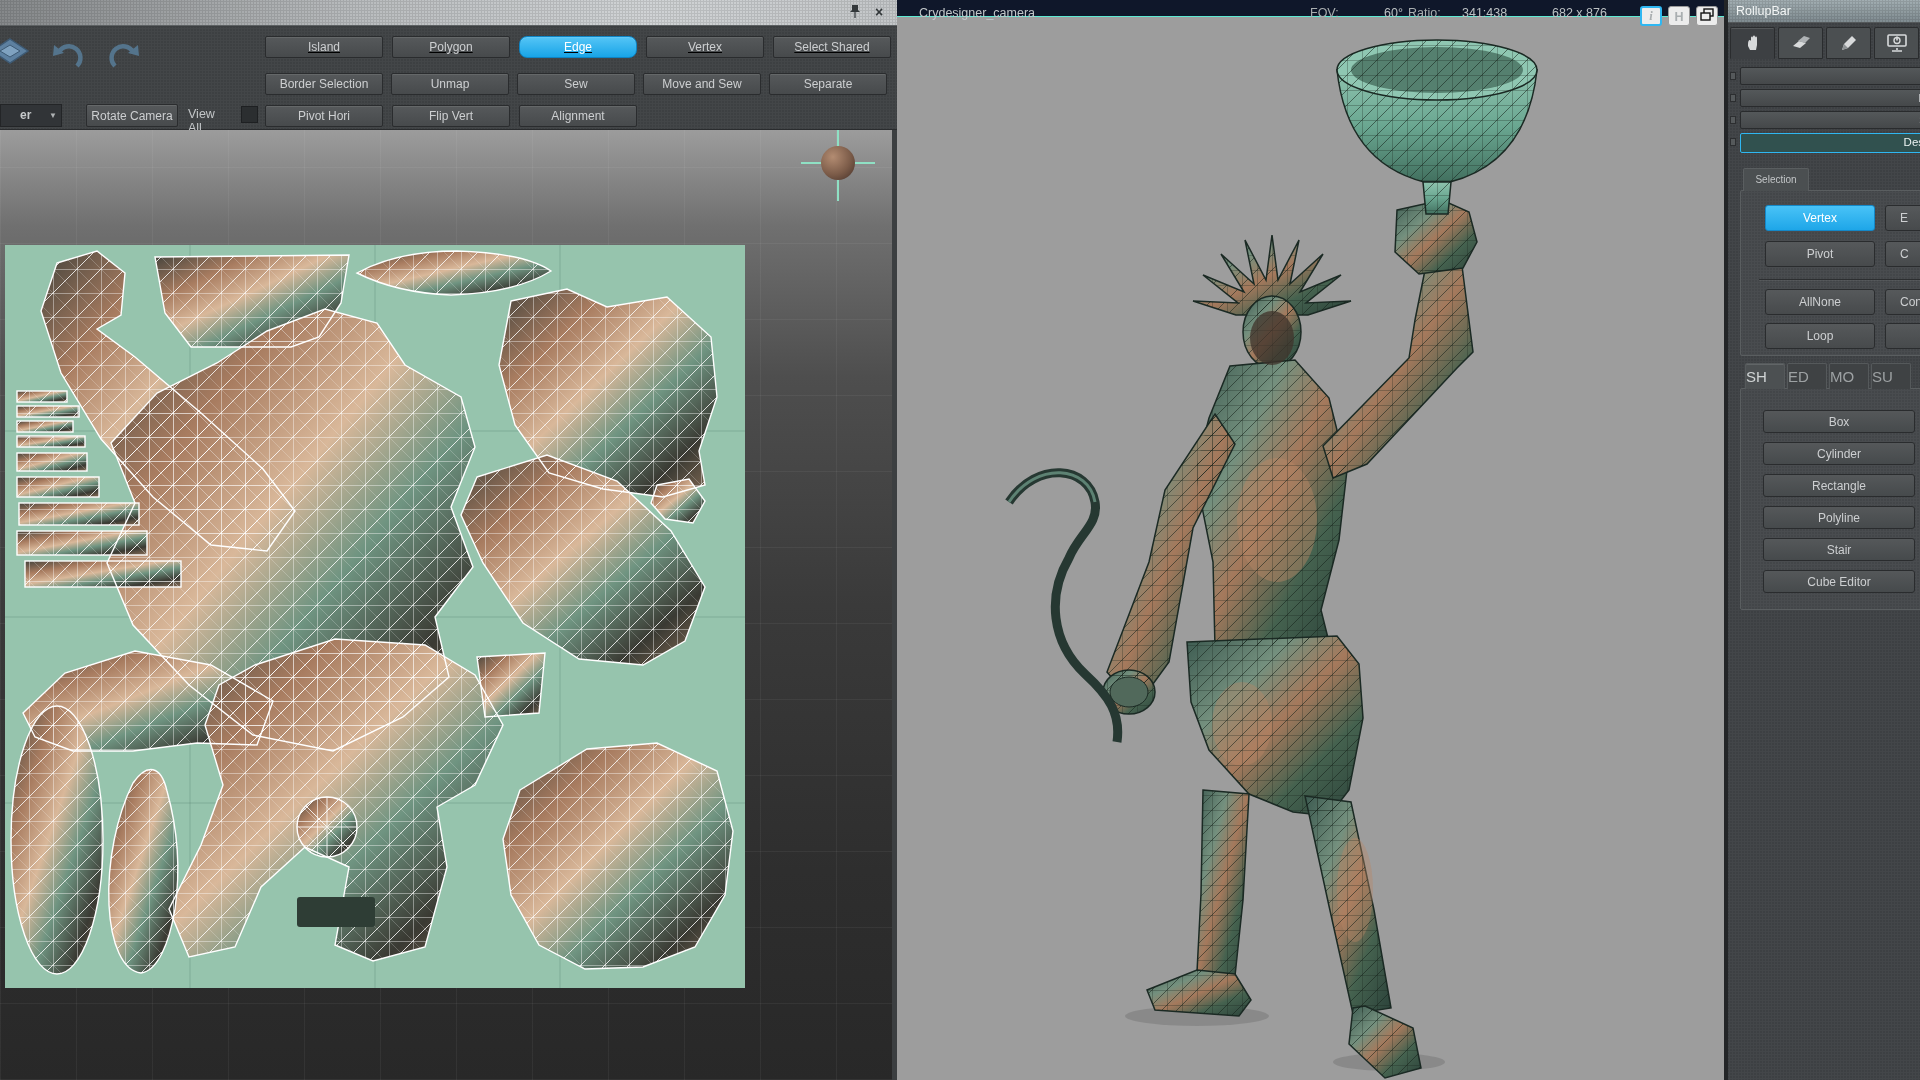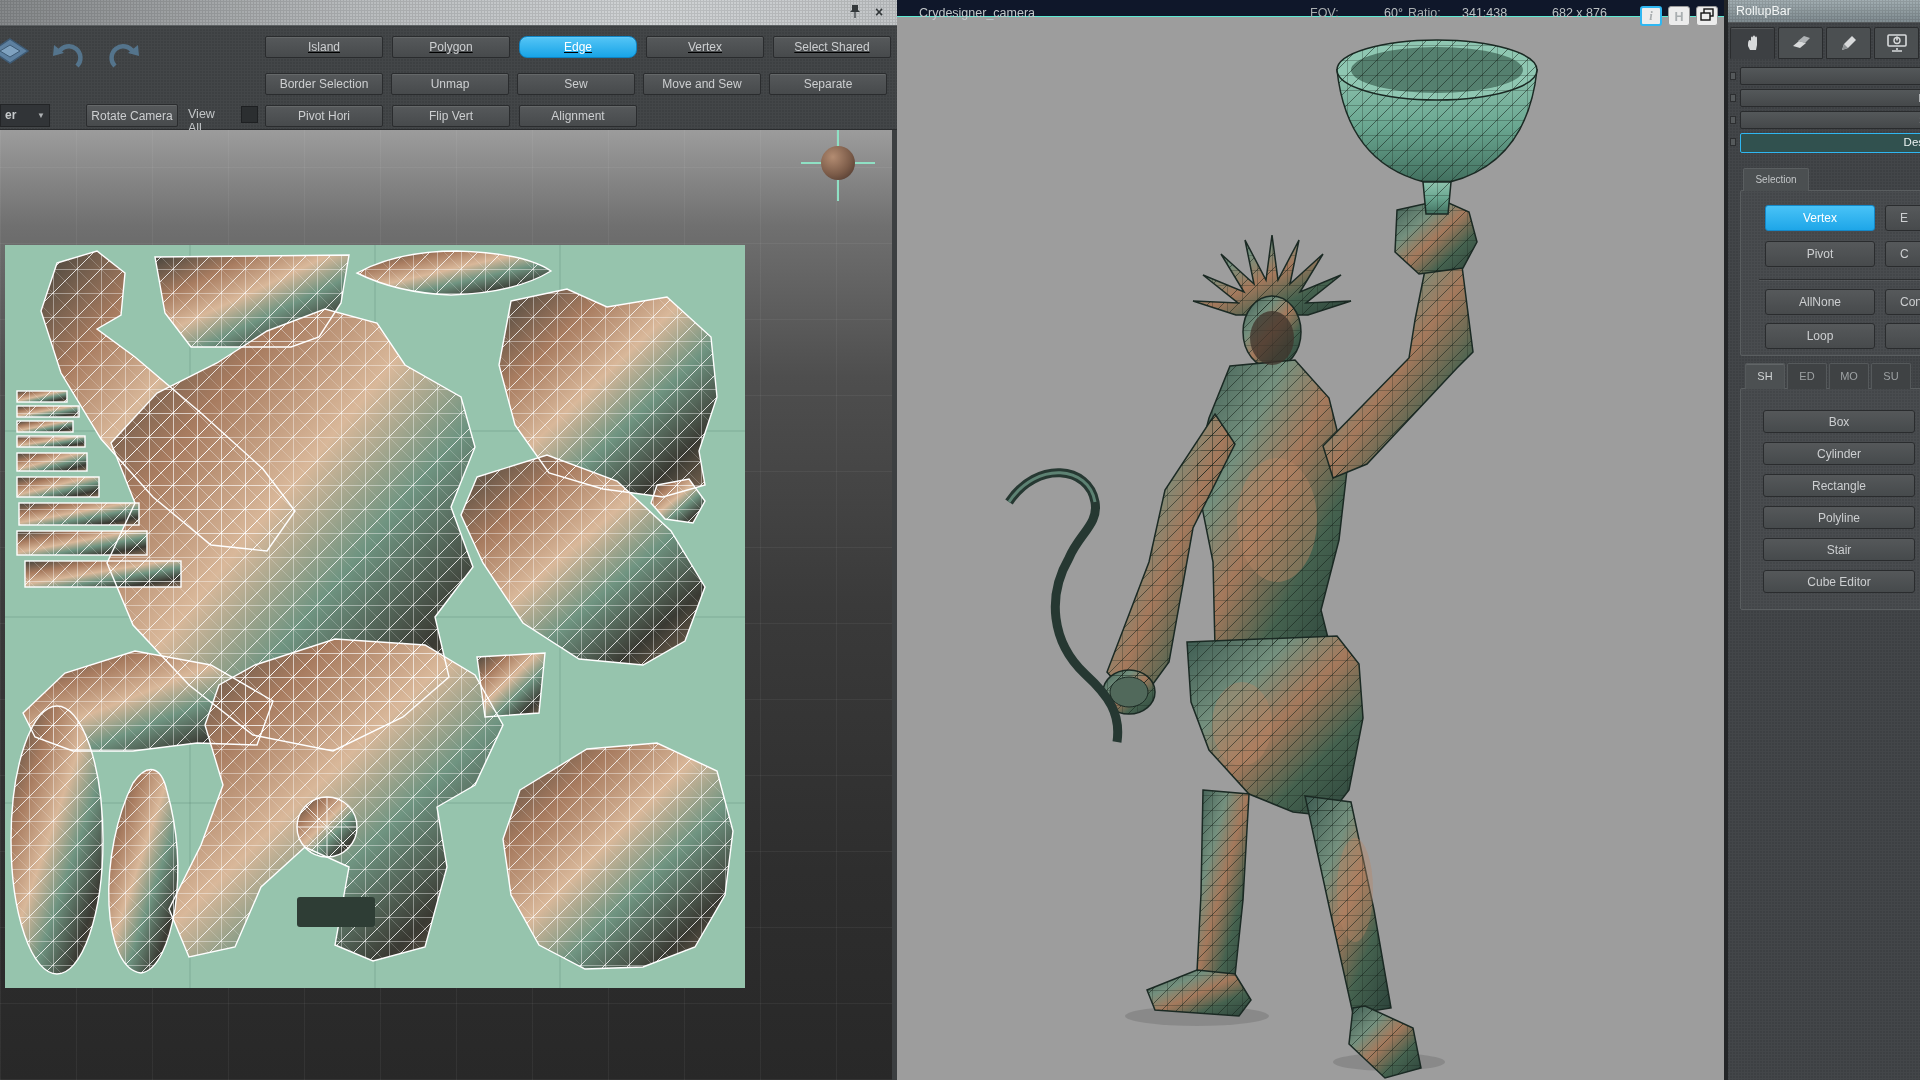--- a/index.html
+++ b/index.html
@@ -31,22 +31,22 @@
   .tb-row { position:absolute; left:265px; display:flex; gap:9px; }
   .tb-row.r1 { top:9px;text-decoration:underline; }
   .tb-row.r2 { top:46px;gap:8px; }
   .tb-row.r3 { top:78px; }
   .tb-btn { width:118px; height:22px; background:linear-gradient(#56595b,#474a4c);
     border:1px solid #2a2c2e; border-radius:2px; box-shadow:inset 0 1px 0 rgba(255,255,255,.09);
     color:#cdcfd1; font-size:12px; font-family:"Liberation Sans",sans-serif; cursor:pointer; }
   .tb-btn.active { background:linear-gradient(#55c5f6,#18a4e7); border-color:#0e84c4; color:#fff;border-radius:8px; }
 
   .cam-row { position:absolute; left:0; top:77px; height:24px; }
-  .dropdown { position:absolute; left:0; top:0; width:50px; height:23px; background:#313437;
-    border:1px solid #232527; color:#c7cacc; font-size:12px; line-height:21px; padding-left:4px; cursor:pointer;font-weight:bold; }
+  .dropdown { position:absolute; left:0; top:0; width:62px; height:23px; background:#313437;
+    border:1px solid #232527; color:#c7cacc; font-size:12px; line-height:21px; padding-left:19px; cursor:pointer;font-weight:bold; }
   .dd-arrow { position:absolute; right:4px; top:0; font-size:8px; color:#aeb1b3; line-height:21px; }
   .rotate-btn { position:absolute; left:86px; top:0; width:92px; height:23px; }
   .viewall-label { position:absolute; left:188px; top:3px; color:#c3c6c8; font-size:12.5px; }
   .checkbox { position:absolute; left:241px; top:2px; width:17px; height:17px; background:#2b2e30;
     border:1px solid #1e2022; cursor:pointer; }
 
   .uv-area { position:absolute; left:0; top:130px; width:892px; height:950px; overflow:hidden;
     background:linear-gradient(#9c9c9c 0%, #707070 10%, #4e4e4e 26%, #3a3a3a 50%, #2e2e2e 78%, #282828 100%); }
   .uv-grid { position:absolute; inset:0; pointer-events:none;
     background-image:
@@ -104,21 +104,21 @@
   .sel-btn.cut { text-align:left; padding-left:14px; }
   .sel-btn.active { background:linear-gradient(#49c3f7,#1ea6e8); border-color:#1488c8; color:#fff; }
   .col-l { left:24px; } .col-r { left:144px; }
   .sb-r1 { top:14px; } .sb-r2 { top:50px; } .sb-r3 { top:98px; } .sb-r4 { top:132px; }
   .sel-sep { position:absolute; left:18px; top:88px; width:170px; height:1px; background:#2c2e30;
     box-shadow:0 1px 0 rgba(255,255,255,.08); }
 
   .gb-shapes { top:388px; height:222px; }
   .shape-tabs { position:absolute; left:4px; top:-26px; display:flex; gap:2px; }
   .shape-tab { width:40px; height:26px; background:#3f4244; border:1px solid #55595b; border-bottom:none;
-    border-radius:2px 2px 0 0; color:#9da1a3; font-size:11px; text-align:center; line-height:25px; cursor:pointer; }
+    border-radius:2px 2px 0 0; color:#9da1a3; font-size:15px; line-height:25px; cursor:pointer; }
   .shape-tab.active { background:#4c5052; color:#d0d4d5; box-shadow:inset 0 1px 0 rgba(255,255,255,.12); }
   .shape-btn { position:absolute; left:22px; width:152px; height:23px; background:linear-gradient(#55585a,#464a4c);
     border:1px solid #2a2c2e; border-radius:3px; color:#cdcfd1; font-size:12px; cursor:pointer; }
   .shb-0{top:21px;} .shb-1{top:53px;} .shb-2{top:85px;} .shb-3{top:117px;} .shb-4{top:149px;} .shb-5{top:181px;}
 
   
   .watermark { position:absolute; left:753px; top:478px; z-index:40; pointer-events:none;
     font-size:112px; font-weight:bold; letter-spacing:1px; color:rgba(214,214,214,.72); line-height:1; }
 </style>
 </head>

